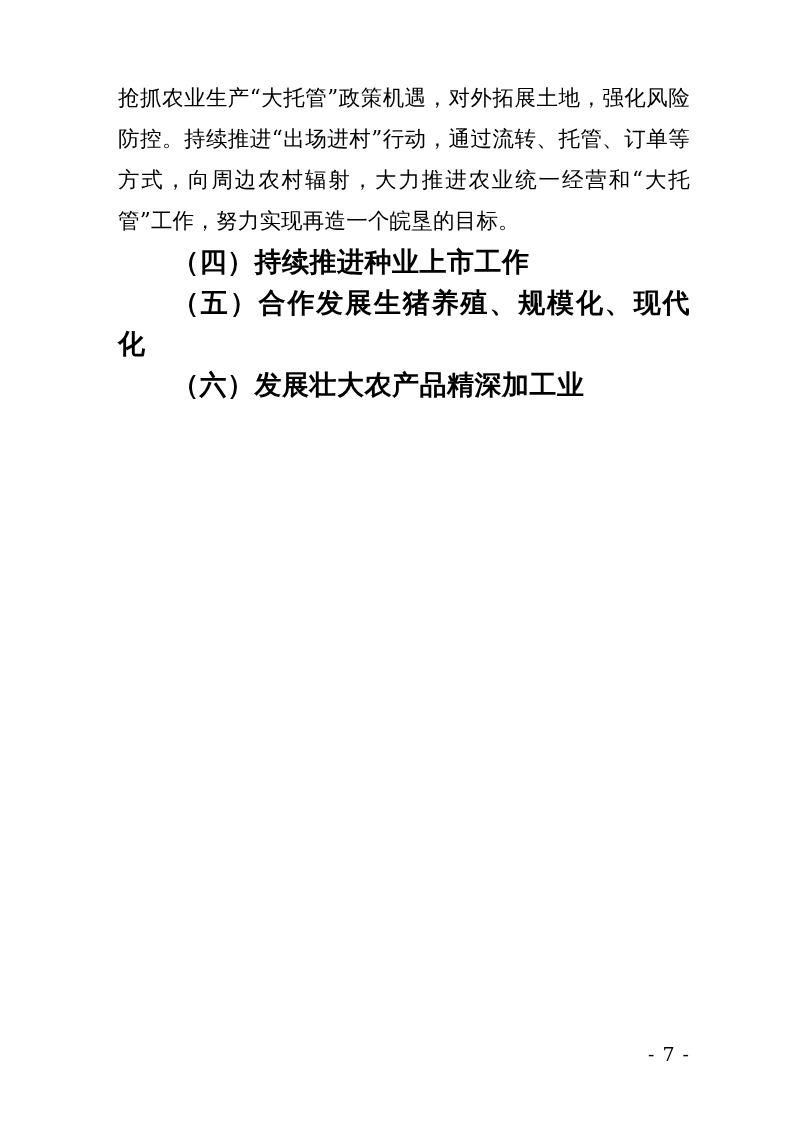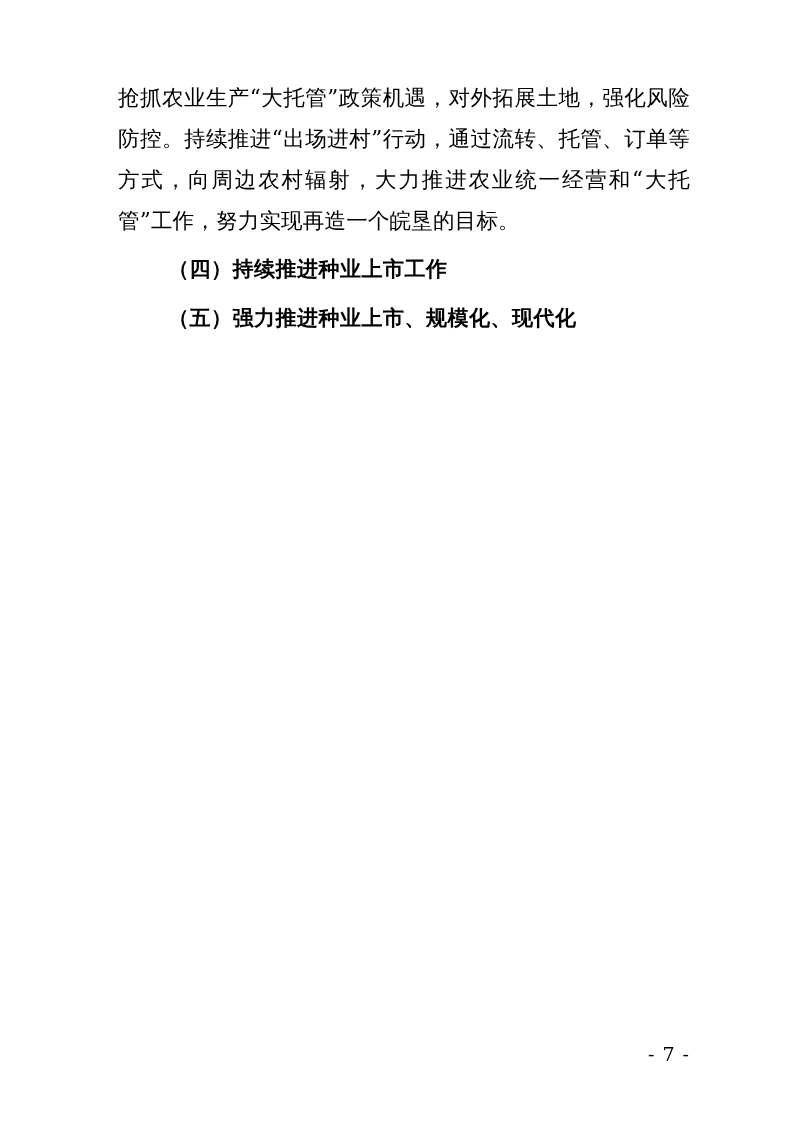--- a/index.html
+++ b/index.html
@@ -31,25 +31,25 @@
     text-justify: inter-ideograph;
   }
   .para {
     margin: 0;
     text-indent: 2em;
   }
   .para.cont {
     text-indent: 0;
   }
   .heading {
-    margin: 8px;
+    margin: 0;
     text-indent: 2em;
     font-family: "DejaVu Sans", "Liberation Sans", sans-serif;
     font-weight: bold;
-    font-size: 21px;
+    font-size: 27px;
     letter-spacing: 0.5px;
   }
   .page-number {
     position: absolute;
     right: 104px;
     bottom: 58px;
     font-size: 19px;
     font-family: "DejaVu Serif", "Liberation Serif", serif;
     letter-spacing: 1px;
   }
@@ -58,20 +58,21 @@
 <body>
 
 <div class="page">
   <div class="doc-body">
 
     <p class="para cont">抢抓农业生产“大托管”政策机遇，对外拓展土地，强化风险防控。持续推进“出场进村”行动，通过流转、托管、订单等方式，向周边农村辐射，大力推进农业统一经营和“大托管”工作，努力实现再造一个皖垦的目标。</p>
 
     <p class="heading">（四）持续推进种业上市工作</p>
 
 
-    <p class="heading">（五）强力推进种业上市、规模化、现代化</p>
+    <p class="heading">（五）合作发展生猪养殖、规模化、现代化</p>
 
 
+    <p class="heading">（六）发展壮大农产品精深加工业</p>
 
 
   </div>
   <div class="page-number">- 7 -</div>
 </div>
 
 </body></html>

